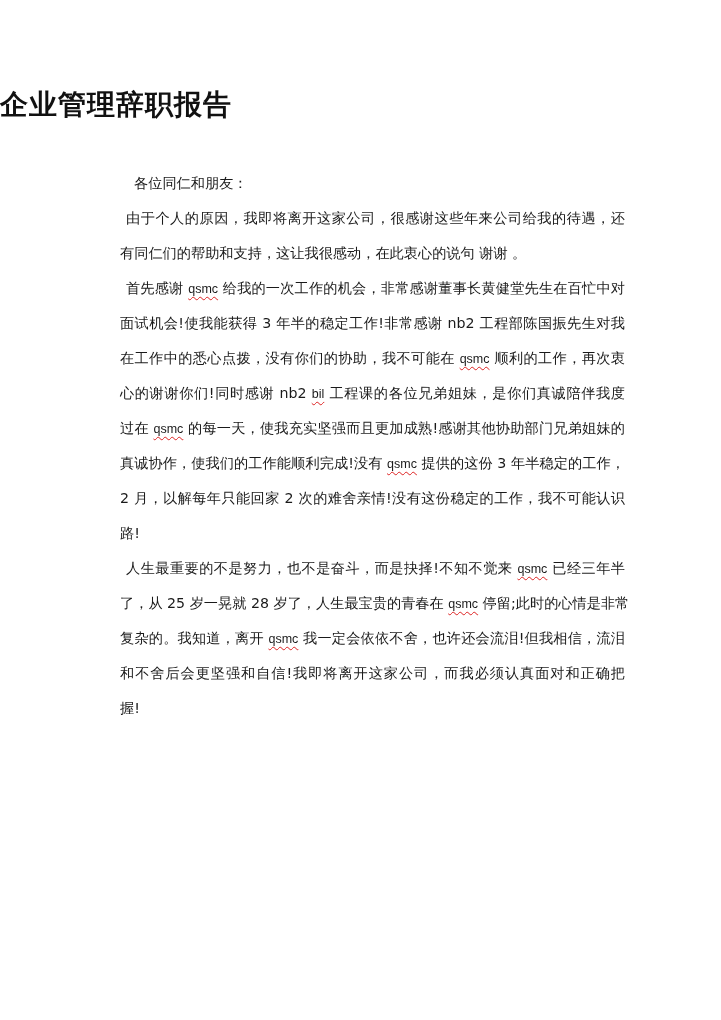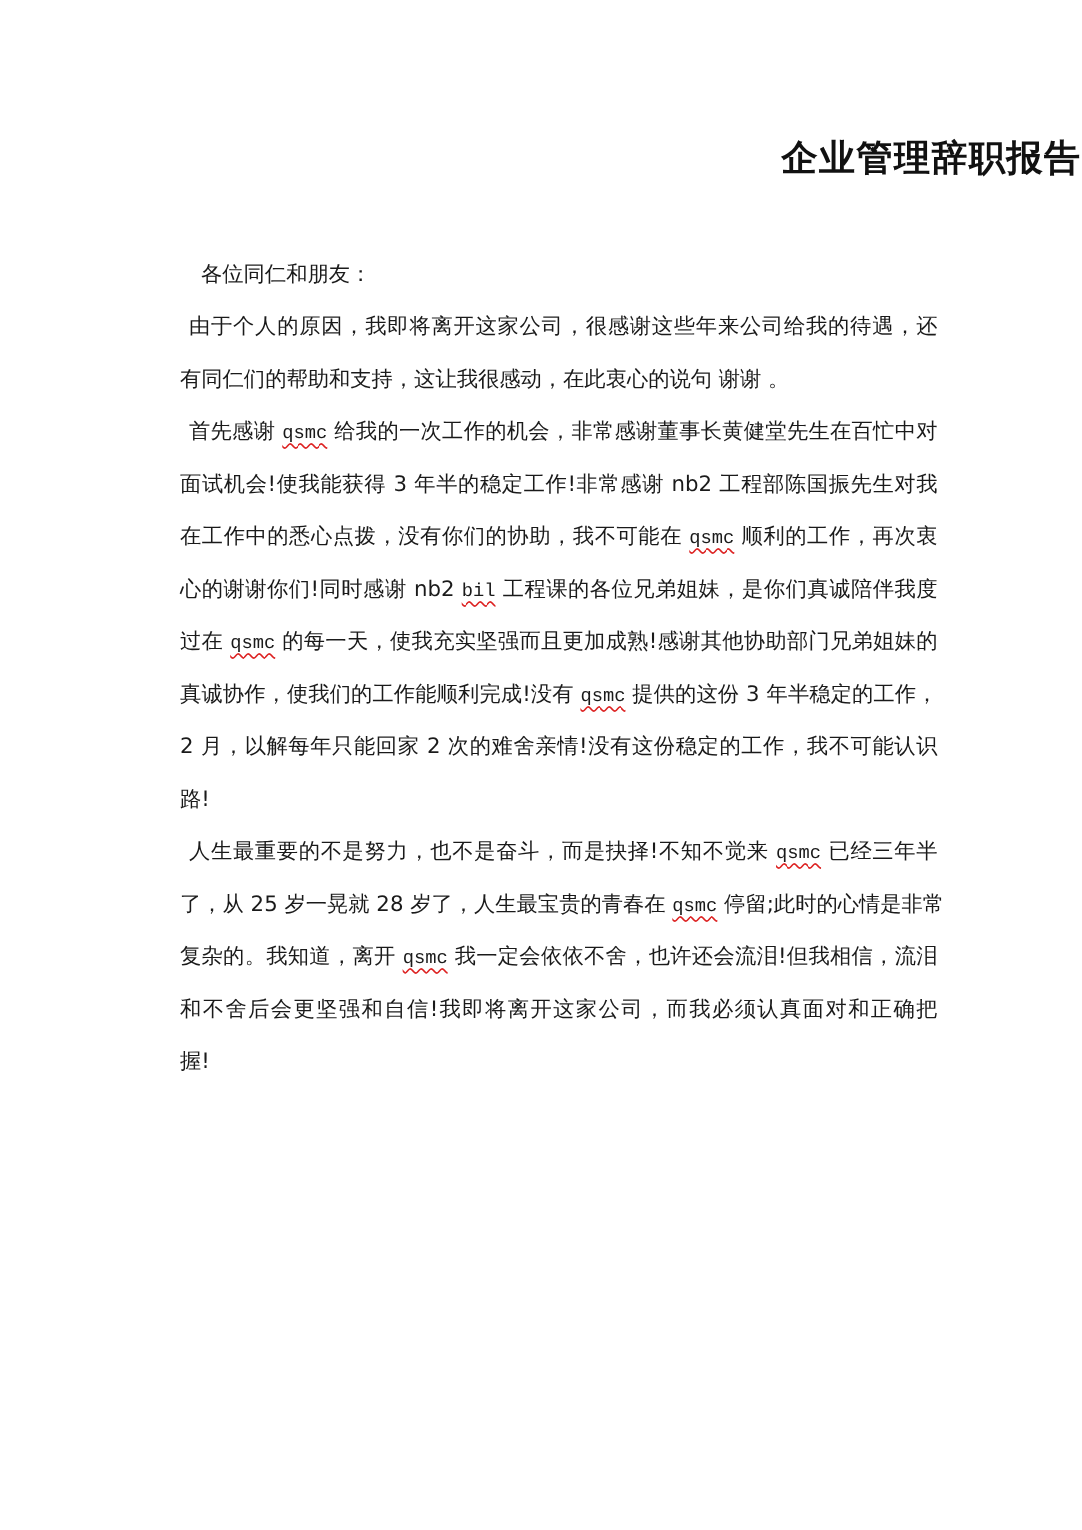--- a/index.html
+++ b/index.html
@@ -20,24 +20,24 @@
       left: 0; top: 0;
       width: 721px;
       height: 1020px;
       background: #ffffff;
     }
     .title {
       position: absolute;
       left: 0;
       width: 721px;
       top: 88px;
-      text-align: right;
+      text-align: left;
       font-family: "DejaVu Serif", "Liberation Serif", serif;
       font-weight: bold;
-      font-size: 24px;
+      font-size: 28px;
       letter-spacing: 1px;
       color: #111111;
       line-height: 34px;
     }
     .body-text {
       position: absolute;
       left: 120px;
       top: 166px;
       width: 505px;
     }
@@ -53,21 +53,21 @@
     .line.last {
       text-align: left;
       text-align-last: left;
     }
     .line.indent1 { padding-left: 14px; }
     .line.indent-small { padding-left: 6px; }
     .sq {
       text-decoration: underline wavy #d22;
       text-decoration-thickness: 1px;
       text-underline-offset: 3px;
-      font-family: Liberation Mono, monospace;
+      font-family: Liberation Sans, sans-serif;
       font-size: 12.5px;
     }
   </style>
 </head>
 <body>
 
 <div class="page">
   <div class="title">企业管理辞职报告</div>
 
   <div class="body-text">

